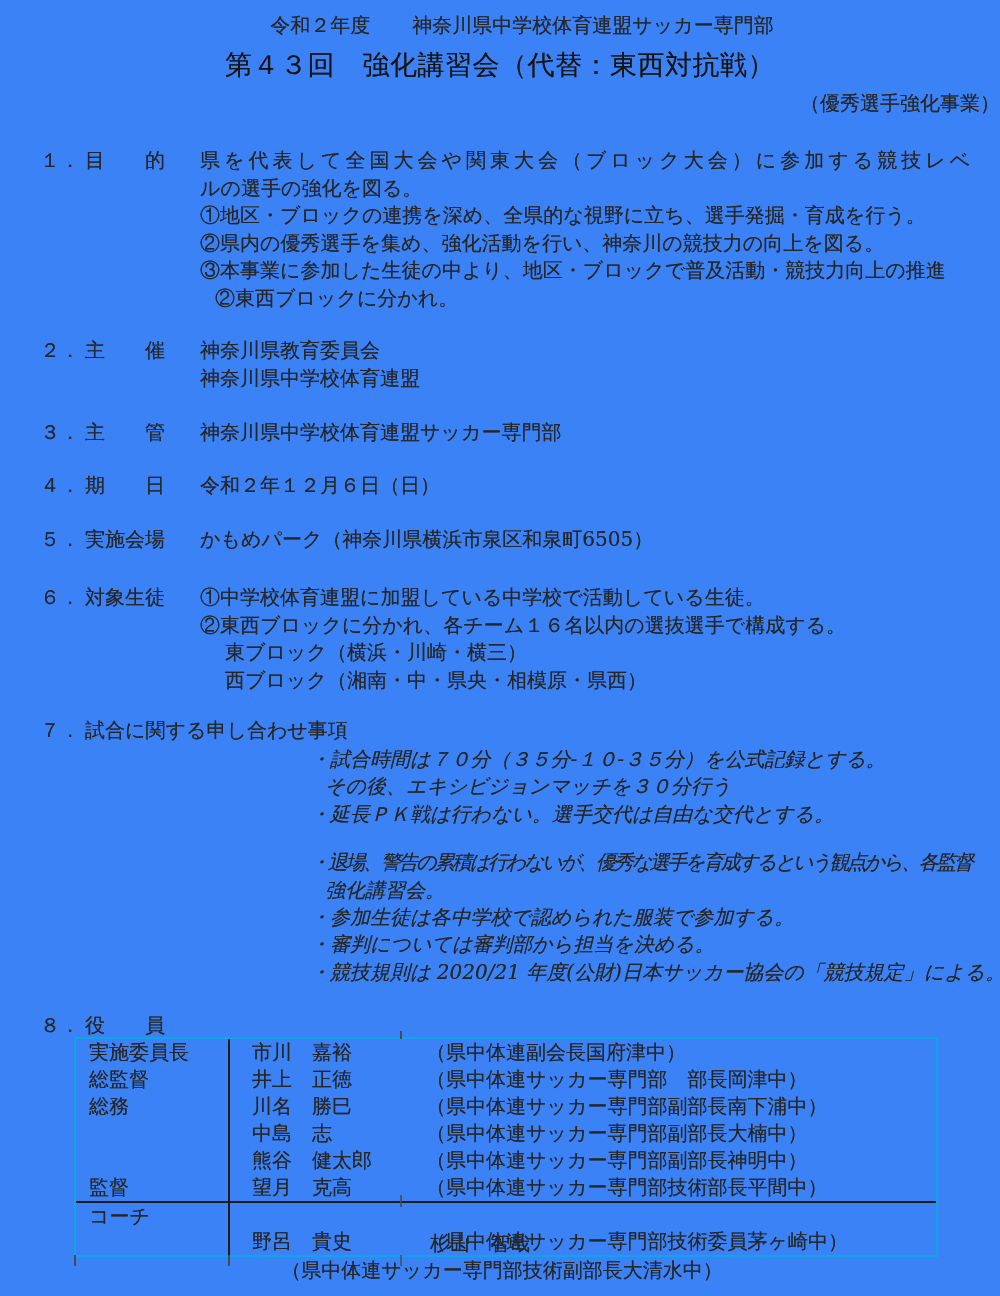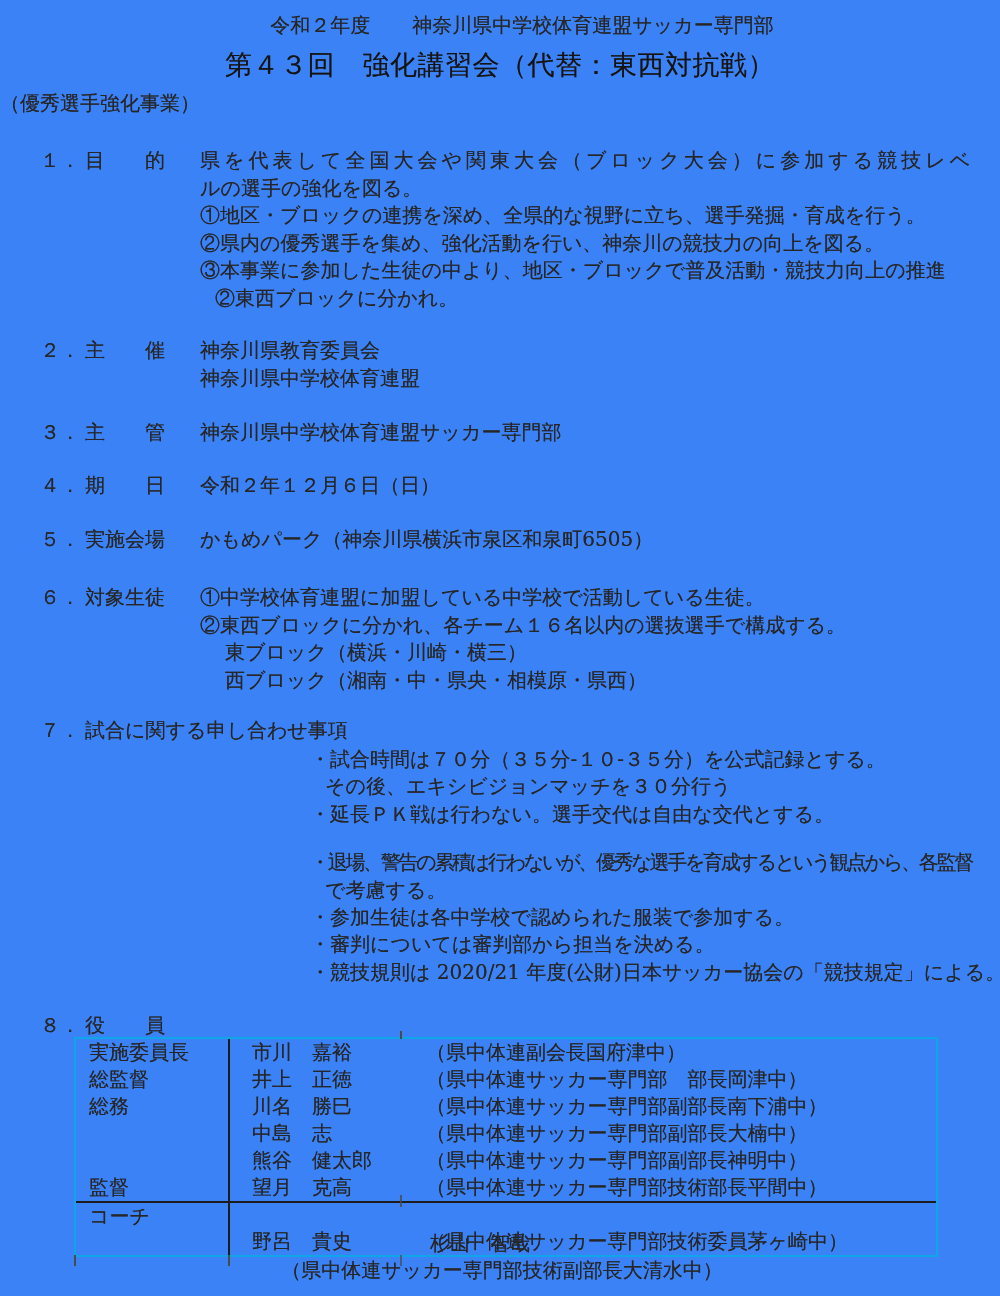--- a/index.html
+++ b/index.html
@@ -22,41 +22,41 @@
   .doc-title{
     top:46px;left:0;right:0;
     text-align:center;
     font-size:27px;line-height:38px;
     color:#141414;
     letter-spacing:0.5px;
     white-space:nowrap;
   }
   .doc-subtitle{
     top:90px;left:0;right:0;
-    text-align:left;
+    text-align:right;
     font-size:20px;line-height:27px;
     white-space:nowrap;
   }
   .sec{
     position:absolute;left:40px;width:925px;
     display:flex;align-items:flex-start;
     font-size:20px;line-height:27.5px;
     white-space:nowrap;
   }
   .num{width:45px;flex:none;}
   .label{width:115px;flex:none;}
   .content{flex:1;min-width:0;}
   .line{white-space:nowrap;}
   .just-wide{letter-spacing:4px;}
   .tight{letter-spacing:-2.3px;margin-top:21px;}
   .ind15{padding-left:15px;}
   .ind25{padding-left:25px;}
   .bullets{
     position:absolute;left:310px;top:746px;width:660px;
-    font-size:20px;line-height:27.4px;white-space:nowrap;
+    font-size:20px;line-height:27.4px;white-space:nowrap;font-style:italic;
   }
   .officials-table{
     position:absolute;left:74px;top:1037px;width:860px;
     border:2px solid #0ea5e9;
     box-sizing:content-box;
     font-size:20px;
   }
   .trow{
     display:flex;align-items:center;
     height:27px;box-sizing:border-box;
@@ -149,21 +149,21 @@
 
   <div class="sec" style="top:717px">
     <span class="num">７．</span>
     <span>試合に関する申し合わせ事項</span>
   </div>
   <div class="bullets">
     <div class="line">・試合時間は７０分（３５分-１０-３５分）を公式記録とする。</div>
     <div class="line ind15">その後、エキシビジョンマッチを３０分行う</div>
     <div class="line">・延長ＰＫ戦は行わない。選手交代は自由な交代とする。</div>
     <div class="line tight">・退場、警告の累積は行わないが、優秀な選手を育成するという観点から、各監督</div>
-    <div class="line ind15">で考慮する。</div>
+    <div class="line ind15">強化講習会。</div>
     <div class="line">・参加生徒は各中学校で認められた服装で参加する。</div>
     <div class="line">・審判については審判部から担当を決める。</div>
     <div class="line">・競技規則は 2020/21 年度(公財)日本サッカー協会の「競技規定」による。</div>
   </div>
 
   <div class="sec" style="top:1012px">
     <span class="num">８．</span>
     <span class="label">役　　員</span>
   </div>
 

